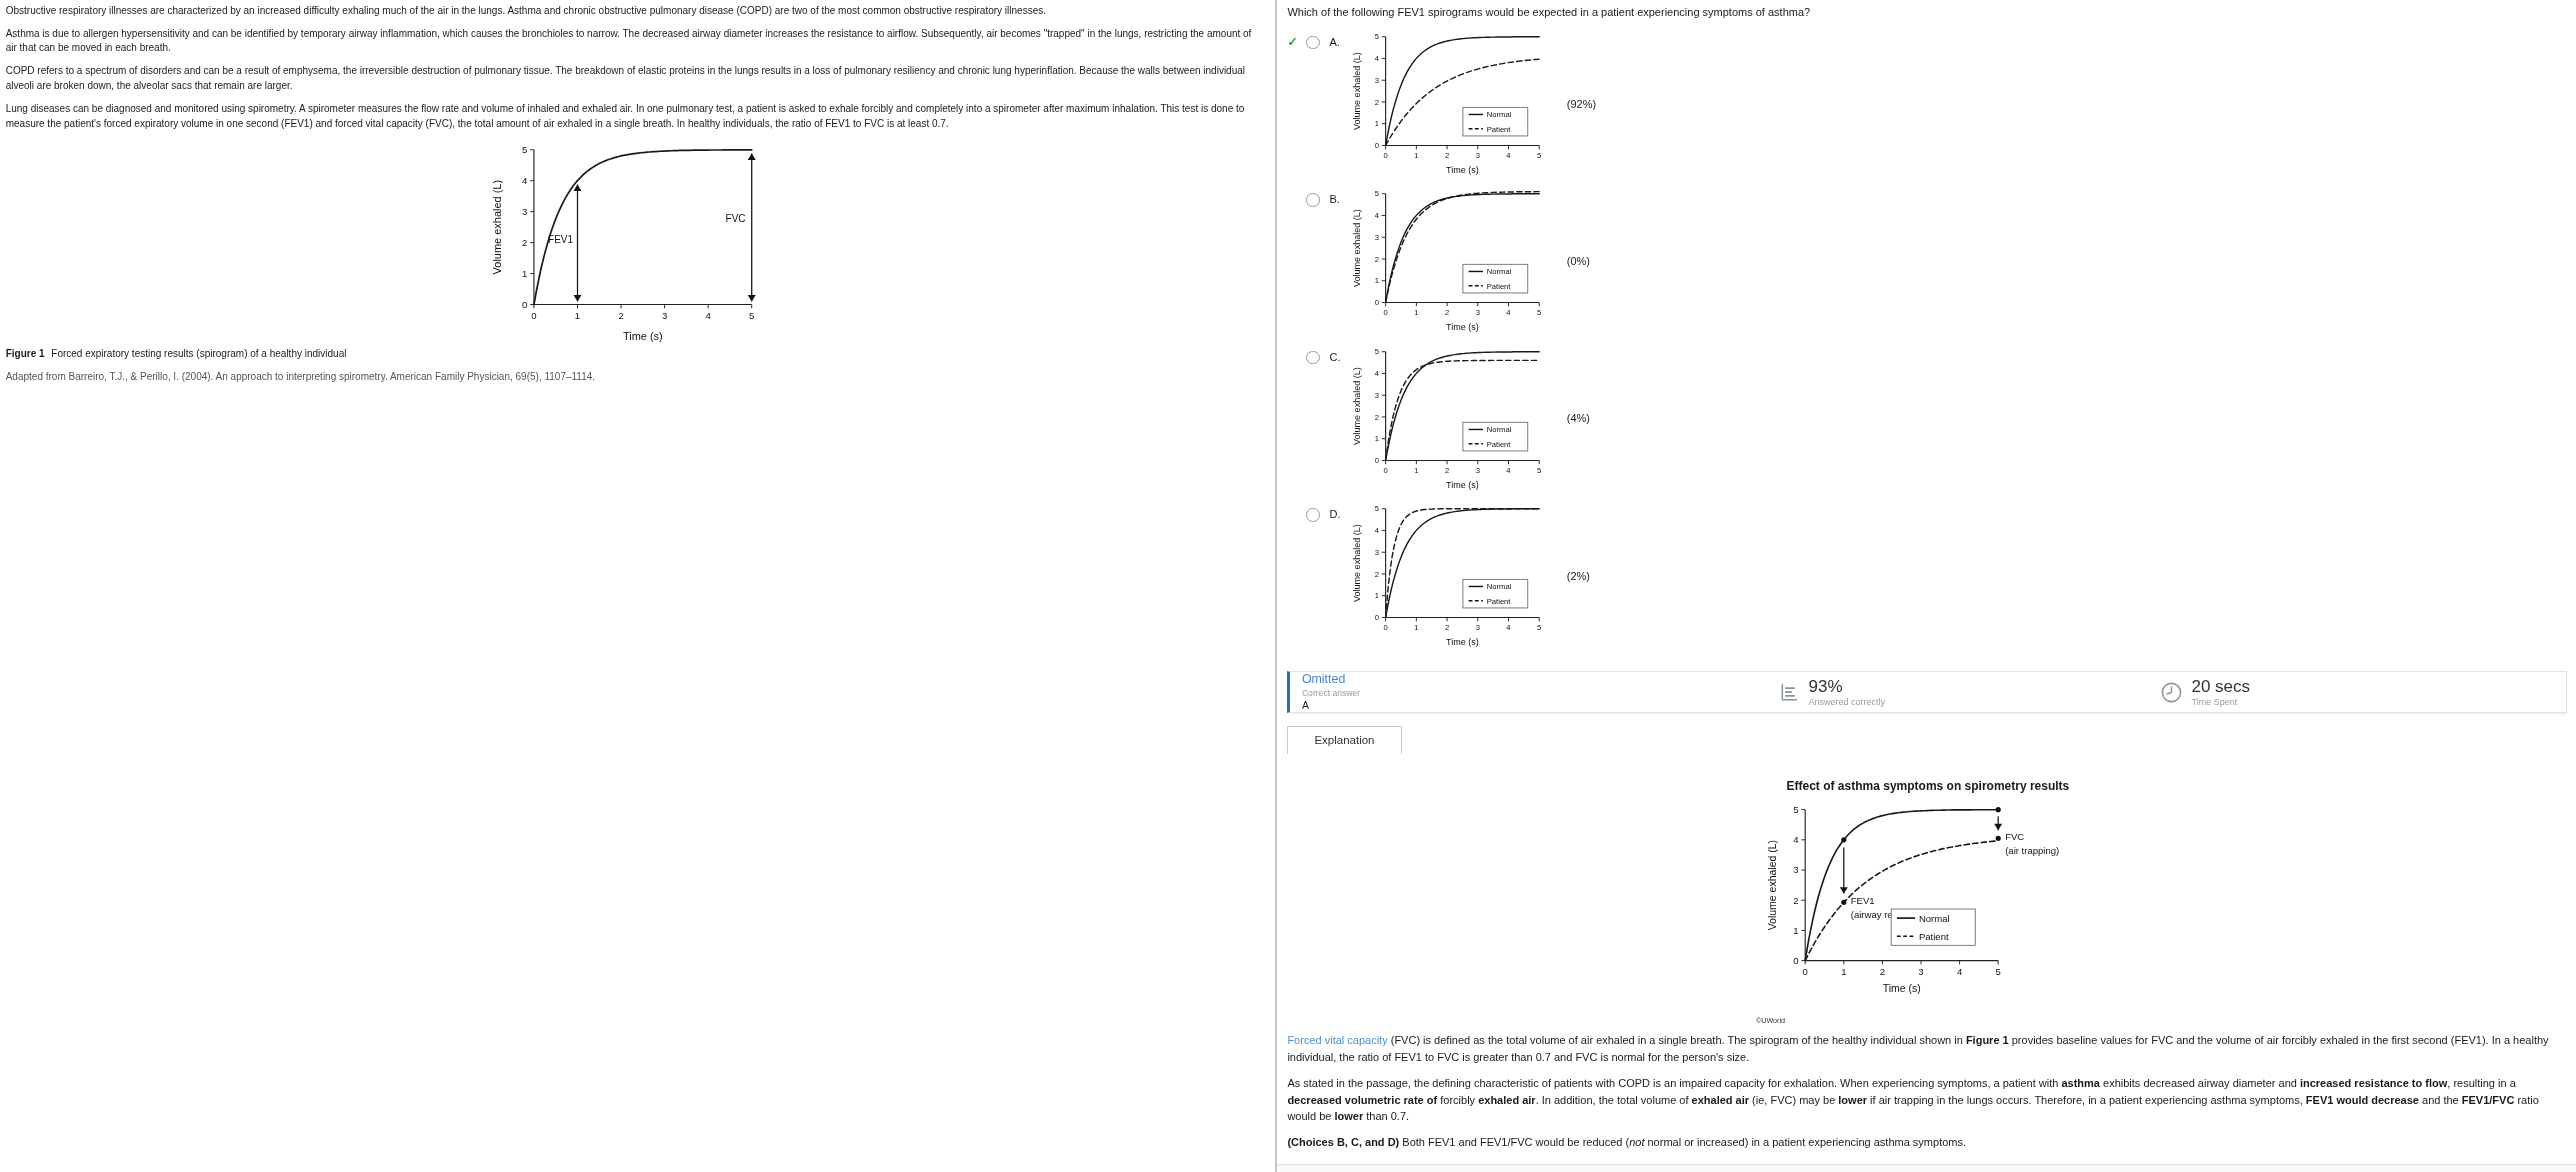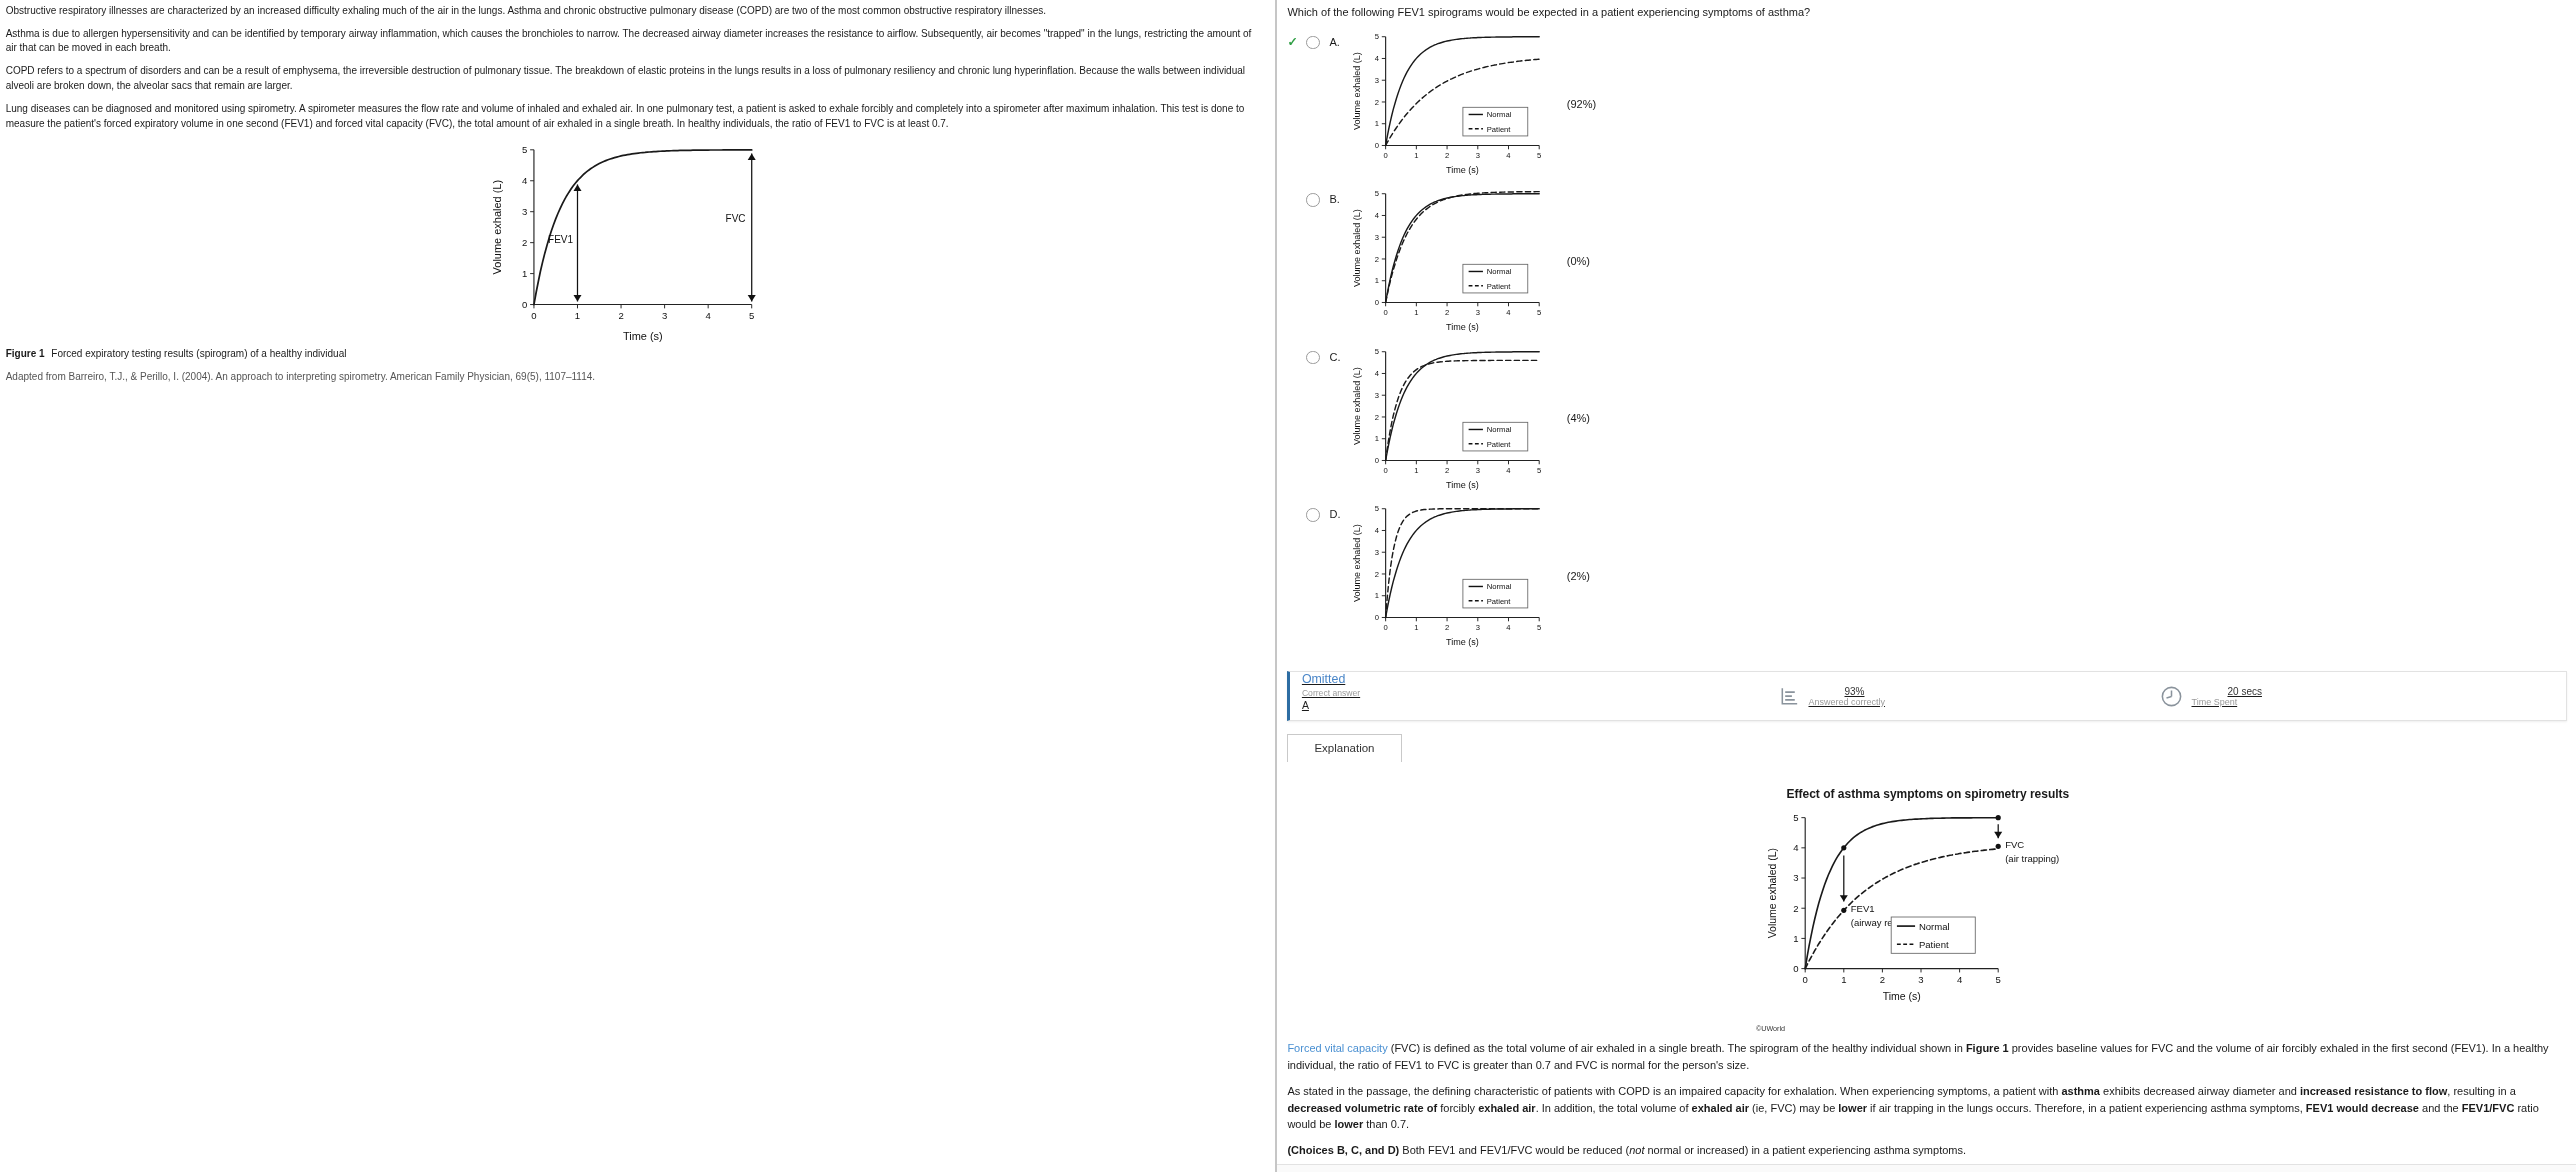--- a/index.html
+++ b/index.html
@@ -24,28 +24,28 @@
   .question{font-size:11px;margin:0 0 13.4px 0;}
   .option-row{display:flex;margin-bottom:12.4px;cursor:pointer;}
   .opt-indicator{display:flex;gap:5.7px;padding-top:4.8px;align-items:flex-start;}
   .check{width:13.4px;color:#2f9e44;font-size:12.4px;font-weight:bold;line-height:1;}
   .radio{width:11.5px;height:11.5px;border:1.4px solid #9a9a9a;border-radius:50%;background:#fff;flex:0 0 auto;}
   .opt-label{font-size:11px;width:21px;margin-left:3.8px;}
   .opt-percent{align-self:center;font-size:11px;margin-left:15.3px;}
 
   
   .stats-card{margin-top:23px;margin-right:1.9px;border:1px solid #e2e2e2;border-left:3.8px solid #2d6da3;
-    box-shadow:0 1px 1.9px rgba(0,0,0,0.07);display:flex;height:50px;box-sizing:border-box;padding:0 11.5px;background:#fff;text-decoration:underline;}
+    box-shadow:0 1px 1.9px rgba(0,0,0,0.07);display:flex;align-items:center;height:42px;box-sizing:border-box;padding:0 11.5px;background:#fff;}
   .stat-result{width:476px;}
   .result-status{color:#4a86c8;font-size:12.4px;line-height:1.25;}
   .mini-label{color:#9a9a9a;font-size:8.6px;line-height:1.3;}
   .ca-value{color:#222;font-size:10.5px;line-height:1.25;}
   .stat{display:flex;gap:7.6px;align-items:center;}
   .stat.answered{width:381px;}
-  .stat-main{font-size:10px;color:#333;margin-left:36px;}
+  .stat-main{font-size:17px;color:#333;}
   .stat-sub{font-size:9px;color:#9a9a9a;}
   .stat-icon{flex:0 0 auto;}
 
   
   .tab{display:inline-block;margin-top:12.4px;border:1px solid #c9c9c9;border-bottom:none;background:#fff;
     padding:7.6px 26px;font-size:11.5px;color:#333;cursor:pointer;}
   .expl-chart-block{width:344px;margin:25px auto 0 auto;text-align:center;}
   .expl-chart-title{font-weight:bold;font-size:12px;margin-bottom:9px;white-space:nowrap;}
   .copyright{text-align:left;font-size:7.2px;color:#333;margin-top:17px;}
   .expl-text{margin-top:7.6px;}

